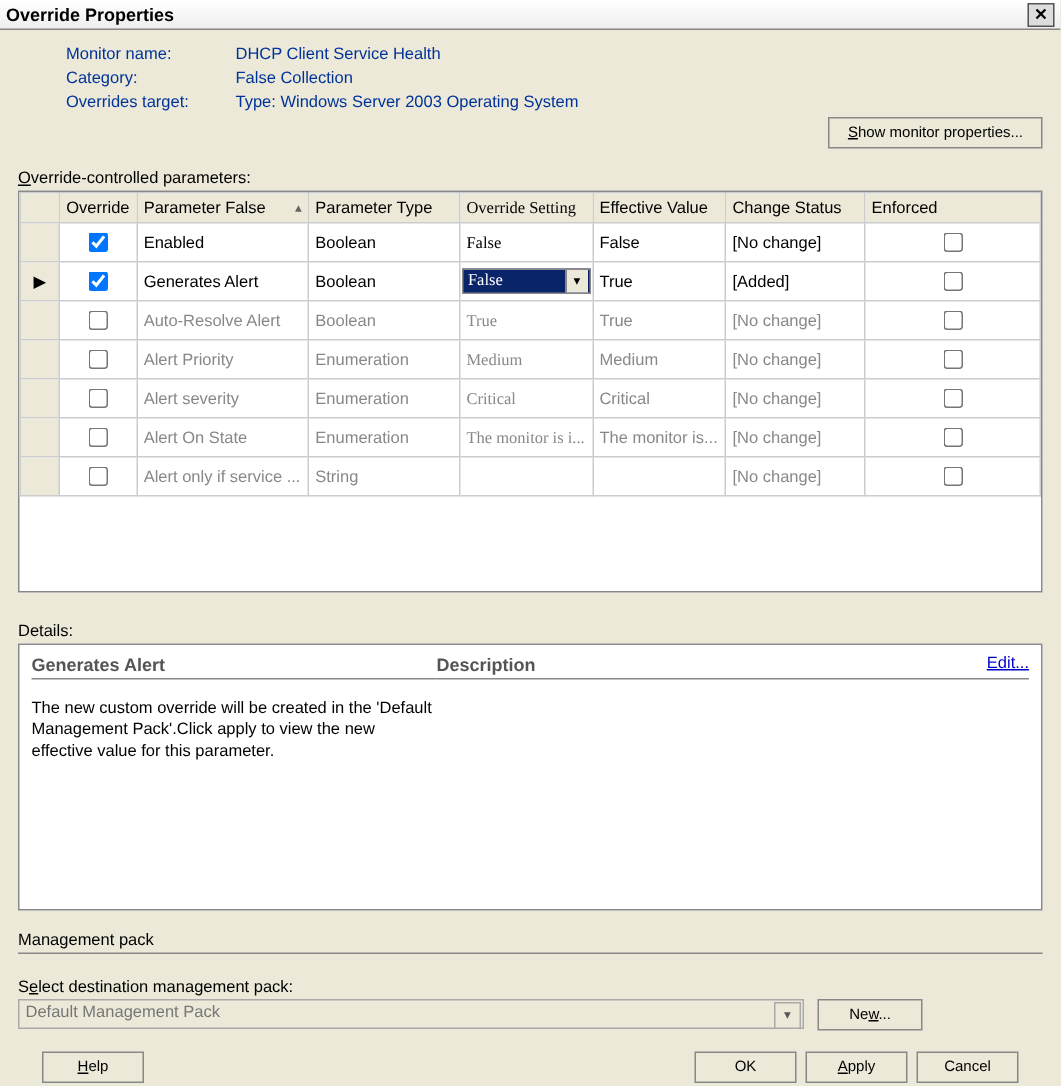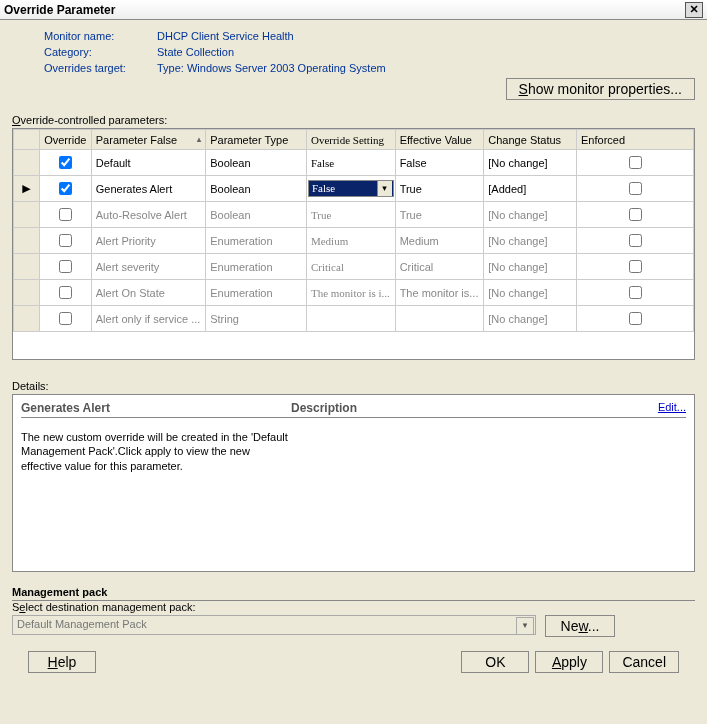--- a/index.html
+++ b/index.html
@@ -36,21 +36,21 @@
   .content { padding: 10px 12px 6px 12px; }
   .info-row { display:flex; margin-bottom:4px; }
   .info-label { width: 145px; color:#003399;padding-left:32px; }
   .info-val { color:#003399; }
   .section-label { margin-top:14px; margin-bottom:2px; }
   .toolbar-right { text-align:right; margin-bottom:2px; }
   .btn {
     background:#ece9d8;
     border:1px solid #888;
     padding:2px 12px;
-    font-family:inherit; font-size:14px;
+    font-family:inherit; font-size:10px;
     cursor:pointer;
     min-height:21px;
   }
   .u { text-decoration: underline; }
 
   .grid {
     border:1px solid #888;
     background:#fff;
     width:100%;
     border-collapse:collapse;
@@ -78,21 +78,21 @@
   .rowhdr { width:26px; background:#ece9d8; }
   .col-ov { width:50px; text-align:center; }
   .col-name { width:106px; }
   .col-type { width:100px;margin-top:24px; }
   .col-setting { width:88px;font-family:Liberation Serif, serif; }
   .col-eff { width:88px; }
   .col-chg { width:92px; }
   .col-enf { width:116px; text-align:center; }
   .disabled-row td { color:#888; }
   .chk { width:13px; height:13px; }
-  .grid-wrap { background:#fff; border:1px solid #888; height:232px; }
+  .grid-wrap { background:#fff; border:1px solid #888; height:268px; }
   .grid-wrap table { border:none; }
 
   .setting-select {
     width: 100%;
     background: #0a246a;
     color: #fff;
     border: 1px solid #888;
     padding: 0px 14px 0px 3px;
     height: 17px;
     line-height: 15px;
@@ -146,33 +146,33 @@
 
   .bottom-btns { display:flex; gap:6px; padding:8px 28px;justify-content:space-between; }
   .bottom-btns .spacer { flex:1; }
   .bottom-btns .btn { min-width:68px; }
   td.cell-setting { padding: 1px; }
 </style>
 </head>
 <body>
 
 <div class="titlebar">
-  <span>Override Parameter</span>
+  <span>Override Properties</span>
   <span class="spacer"></span>
   <span class="close-btn">✕</span>
 </div>
 
 <div class="content">
   <div class="info-row">
     <span class="info-label">Monitor name:</span>
     <span class="info-val">DHCP Client Service Health</span>
   </div>
   <div class="info-row">
     <span class="info-label">Category:</span>
-    <span class="info-val">State Collection</span>
+    <span class="info-val">False Collection</span>
   </div>
   <div class="info-row">
     <span class="info-label">Overrides target:</span>
     <span class="info-val">Type: Windows Server 2003 Operating System</span>
   </div>
 
   <div class="toolbar-right">
     <button class="btn"><span class="u">S</span>how monitor properties...</button>
   </div>
   <div class="section-label"><span class="u">O</span>verride-controlled parameters:</div>
@@ -188,21 +188,21 @@
           <th class="col-setting">Override Setting</th>
           <th class="col-eff">Effective Value</th>
           <th class="col-chg">Change Status</th>
           <th class="col-enf">Enforced</th>
         </tr>
       </thead>
       <tbody id="grid-body">
           <tr>
             <td class="rowhdr" style="text-align:center;"></td>
             <td class="col-ov" style="text-align:center;"><input type="checkbox" class="chk" checked="" style=""></td>
-            <td class="col-name">Default</td>
+            <td class="col-name">Enabled</td>
             <td class="col-type">Boolean</td>
             <td class="col-setting">False</td>
             <td class="col-eff">False</td>
             <td class="col-chg">[No change]</td>
             <td class="col-enf" style="text-align:center;"><input type="checkbox" class="chk" style=""></td>
           </tr>
           <tr>
             <td class="rowhdr" style="text-align:center;">▶</td>
             <td class="col-ov" style="text-align:center;"><input type="checkbox" class="chk" checked="" style=""></td>
             <td class="col-name">Generates Alert</td>
@@ -275,22 +275,22 @@
         <div class="details-title">Generates Alert</div>
         <div style="margin-top:12px; line-height:1.3;">The new custom override will be created in the 'Default Management Pack'.Click apply to view the new effective value for this parameter.</div>
       </div>
       <div class="details-right">
         <div class="details-title">Description</div>
         <span class="edit-link">Edit...</span>
       </div>
     </div>
   </div>
 
-  <div style="font-weight:bold; margin-top:14px; border-bottom:1px solid #888; padding-bottom:2px;">Management pack</div>
-  <div style="margin-top:0;">S<span class="u">e</span>lect destination management pack:</div>
+  <div style="font-weight:normal; margin-top:14px; border-bottom:1px solid #888; padding-bottom:2px;">Management pack</div>
+  <div style="margin-top:16px;">S<span class="u">e</span>lect destination management pack:</div>
   <div style="margin-top:2px;">
     <span class="mp-select">
       <span>Default Management Pack</span>
     </span>
     <button class="btn" style="min-width:70px; margin-left:6px; vertical-align:top;">Ne<span class="u">w</span>...</button>
   </div>
 </div>
 
 <div class="bottom-btns">
   <button class="btn"><span class="u">H</span>elp</button>

